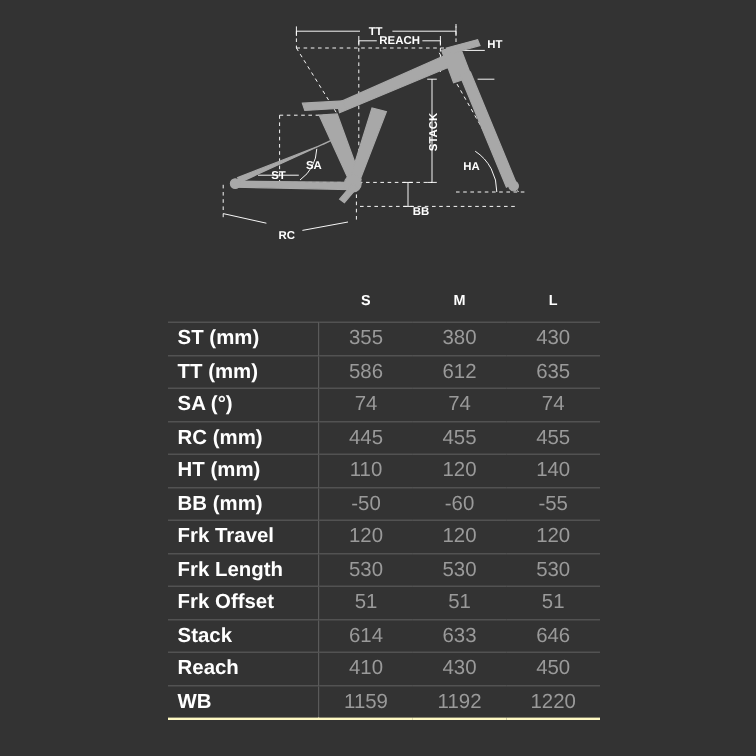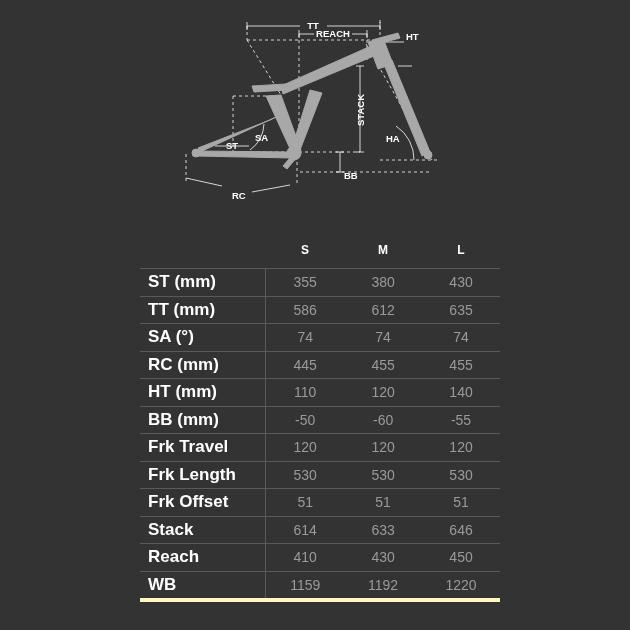--- a/index.html
+++ b/index.html
@@ -52,41 +52,41 @@
     border: none;
   }
   #geo-table thead th.rowlabel-head {
     width: 120px;
     text-align: left;
   }
   #geo-table tbody tr {
     border-top: 1px solid #5a5a5a;
   }
   #geo-table tbody tr:last-child {
-    border-bottom: 4px solid #fef9c3;
+    border-bottom: 2px solid #fef9c3;
     margin-left: 23px;
   }
   #geo-table tbody td {
     height: 26.5px;
     vertical-align: middle;
   }
   #geo-table td.rowlabel {
     width: 120px;
     padding-left: 8px;
     font-weight: bold;
     color: #ffffff;
     font-size: 17px;
     text-align: left;
     border-right: 1px solid #5a5a5a;
   }
   #geo-table td.val {
     width: 80px;
     text-align: center;
     color: #9a9a9a;
-    font-size: 14px;
+    font-size: 17px;
   }
 </style>
 </head>
 <body>
 
 <div id="page">
 
   <svg id="diagram" viewBox="0 0 630 220">
     <g stroke="#ffffff" stroke-width="0.8" fill="none">
 

